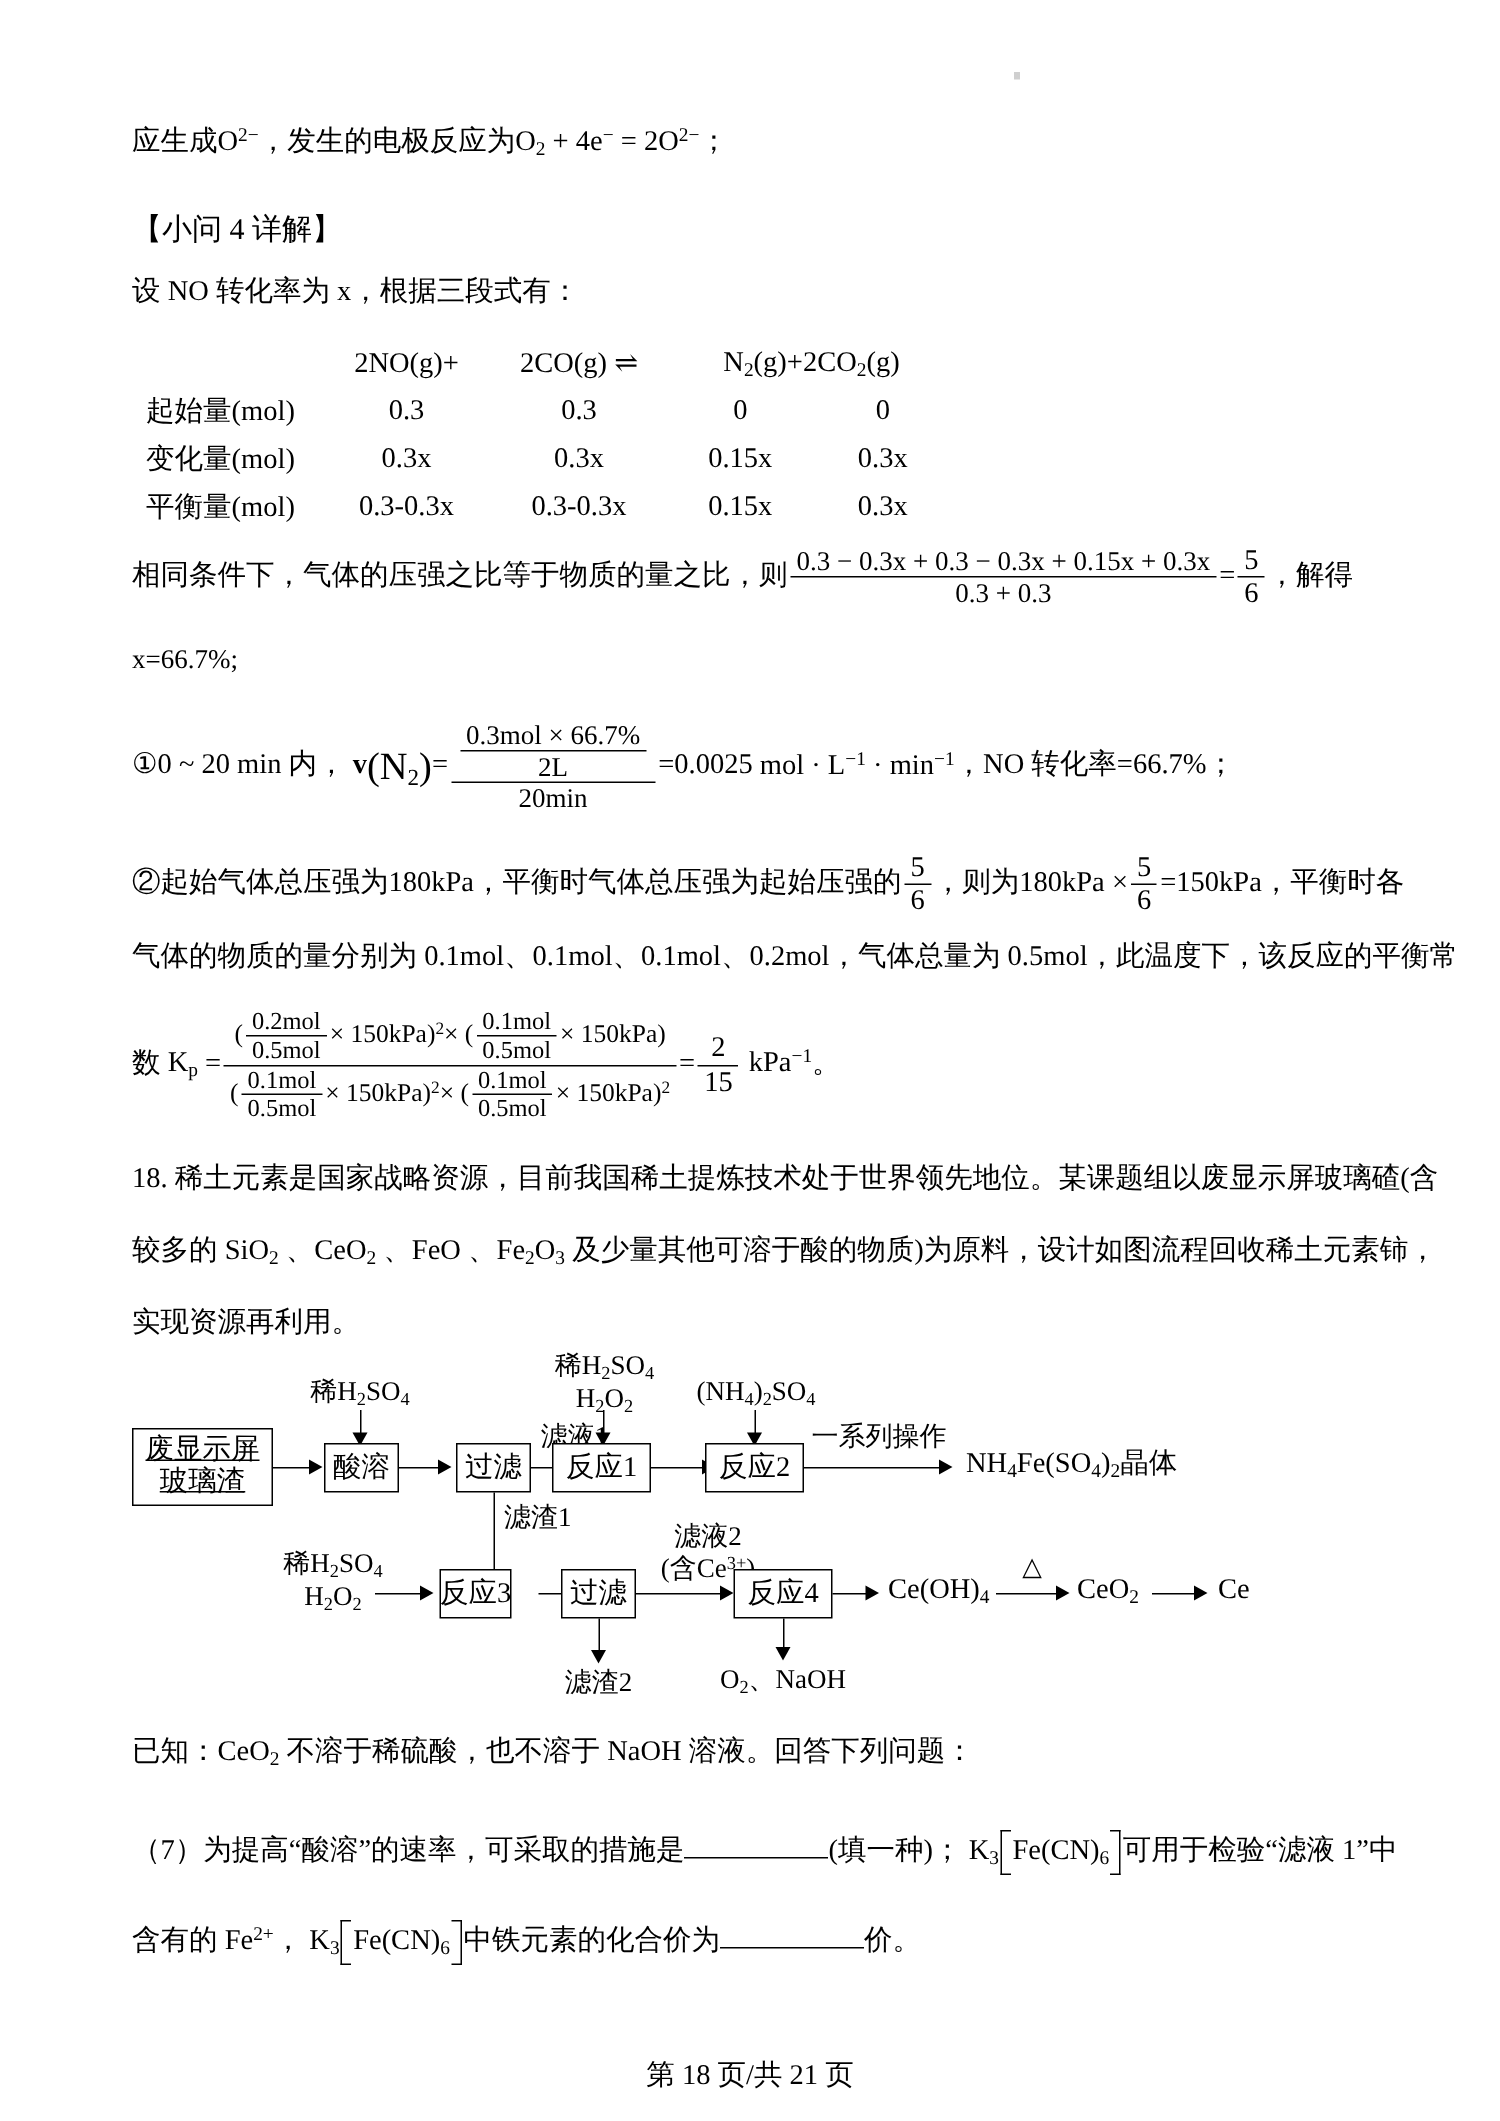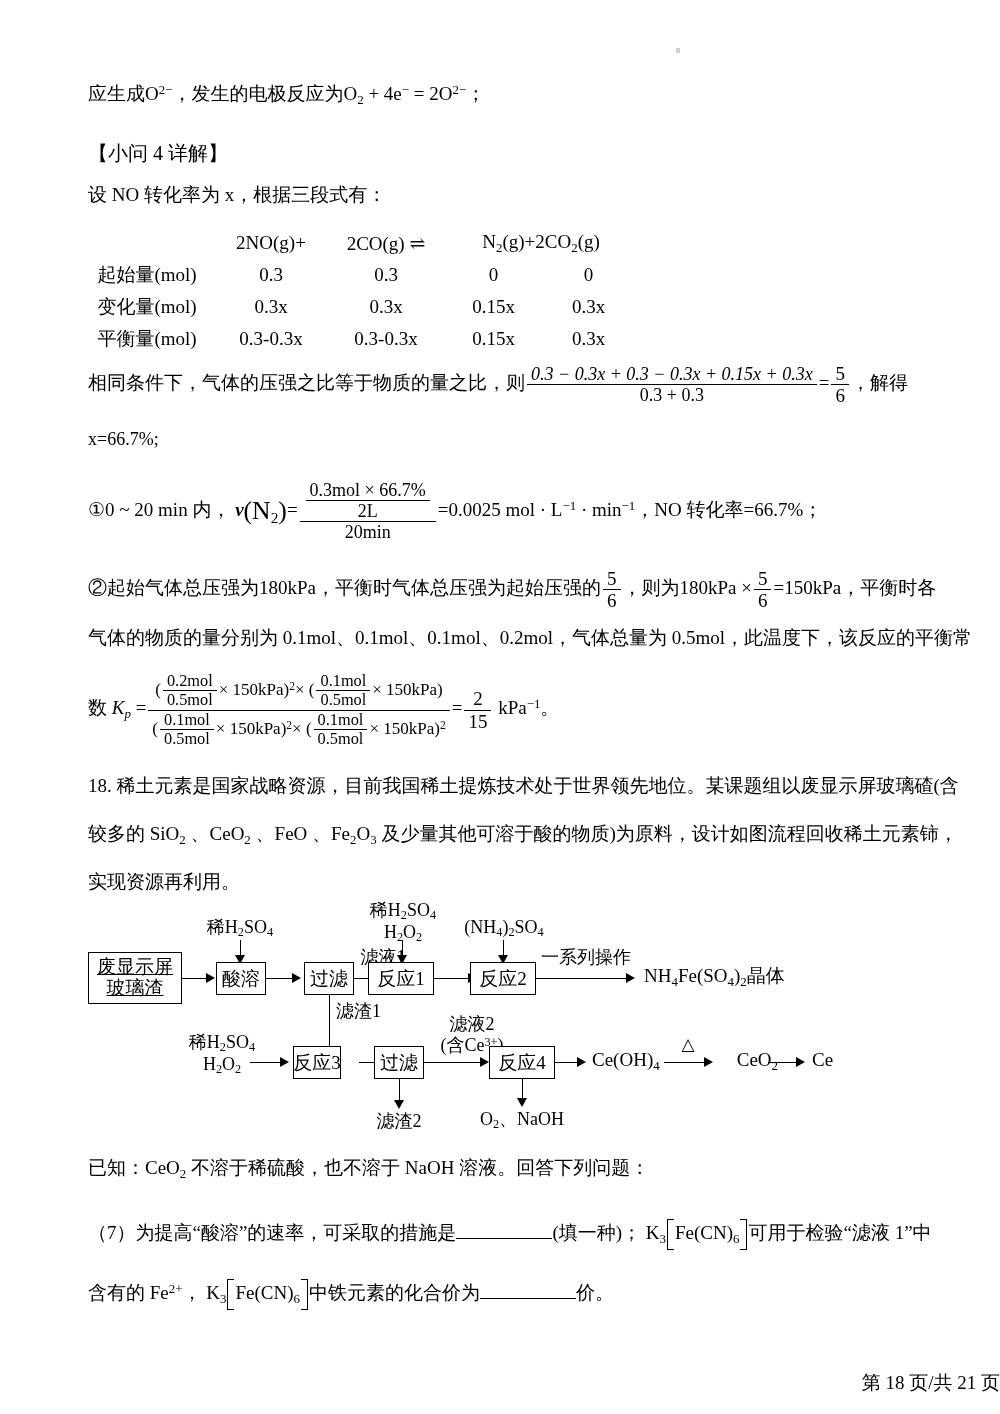--- a/index.html
+++ b/index.html
@@ -12,21 +12,21 @@
     color: #000000;
     position: relative;
     overflow: hidden;
   }
   .page { position: relative; width: 1000px; height: 1414px; padding: 0; }
 
   
   .line { position: absolute; font-size: 19px; line-height: 1.0; white-space: nowrap; }
   sub { font-size: 0.68em; vertical-align: -0.28em; }
   sup { font-size: 0.68em; vertical-align: 0.44em; }
-  .ital { font-style: italic; }
+  .ital { }
 
   
   .frac {
     display: inline-block;
     vertical-align: middle;
     text-align: center;
     line-height: 1.12;
     margin: 0 2px;
   }
   .frac > .num { display: block; padding: 0 4px; }
@@ -76,21 +76,21 @@
     width: 0; height: 0;
     border-left: 5px solid transparent;
     border-right: 5px solid transparent;
     border-top: 9px solid #000;
   }
   .tri { position: absolute; }
 
   .footer {
     position: absolute;
     width: 1000px;
-    text-align: right;
+    text-align: center;
     font-size: 19px;
   }
   .blank { display: inline-block; border-bottom: 1.4px solid #000; }
   .speck {
     position: absolute;
     width: 4px; height: 5px;
     background: #cfcfcf;
   }
 
   
@@ -284,21 +284,21 @@
 
     <div class="hline" style="left:555px; top:1062px; width:24px;"></div>
     <div class="arrR" style="left:577px; top:1057px;"></div>
     <div class="flabel" style="left:592px; top:1050px; width:82px; text-align:left; font-size:19px;">
       <span>Ce(OH)</span><sub>4</sub>
     </div>
 
     <div class="flabel tri" style="left:676px; top:1036px; width:24px; font-size:17px;">△</div>
     <div class="hline" style="left:664px; top:1062px; width:42px;"></div>
     <div class="arrR" style="left:704px; top:1057px;"></div>
-    <div class="flabel" style="left:718px; top:1050px; width:60px; text-align:right; font-size:19px;">
+    <div class="flabel" style="left:718px; top:1050px; width:60px; text-align:left; font-size:19px;">
       <span>CeO</span><sub>2</sub>
     </div>
 
     <div class="hline" style="left:768px; top:1062px; width:30px;"></div>
     <div class="arrR" style="left:796px; top:1057px;"></div>
     <div class="flabel" style="left:812px; top:1050px; width:40px; text-align:left; font-size:19px;">Ce</div>
   </div>
 
   <div class="line" style="left:88px; top:1158px;">
     <span>已知：CeO</span><sub>2</sub><span> 不溶于稀硫酸，也不溶于 NaOH 溶液。回答下列问题：</span>

